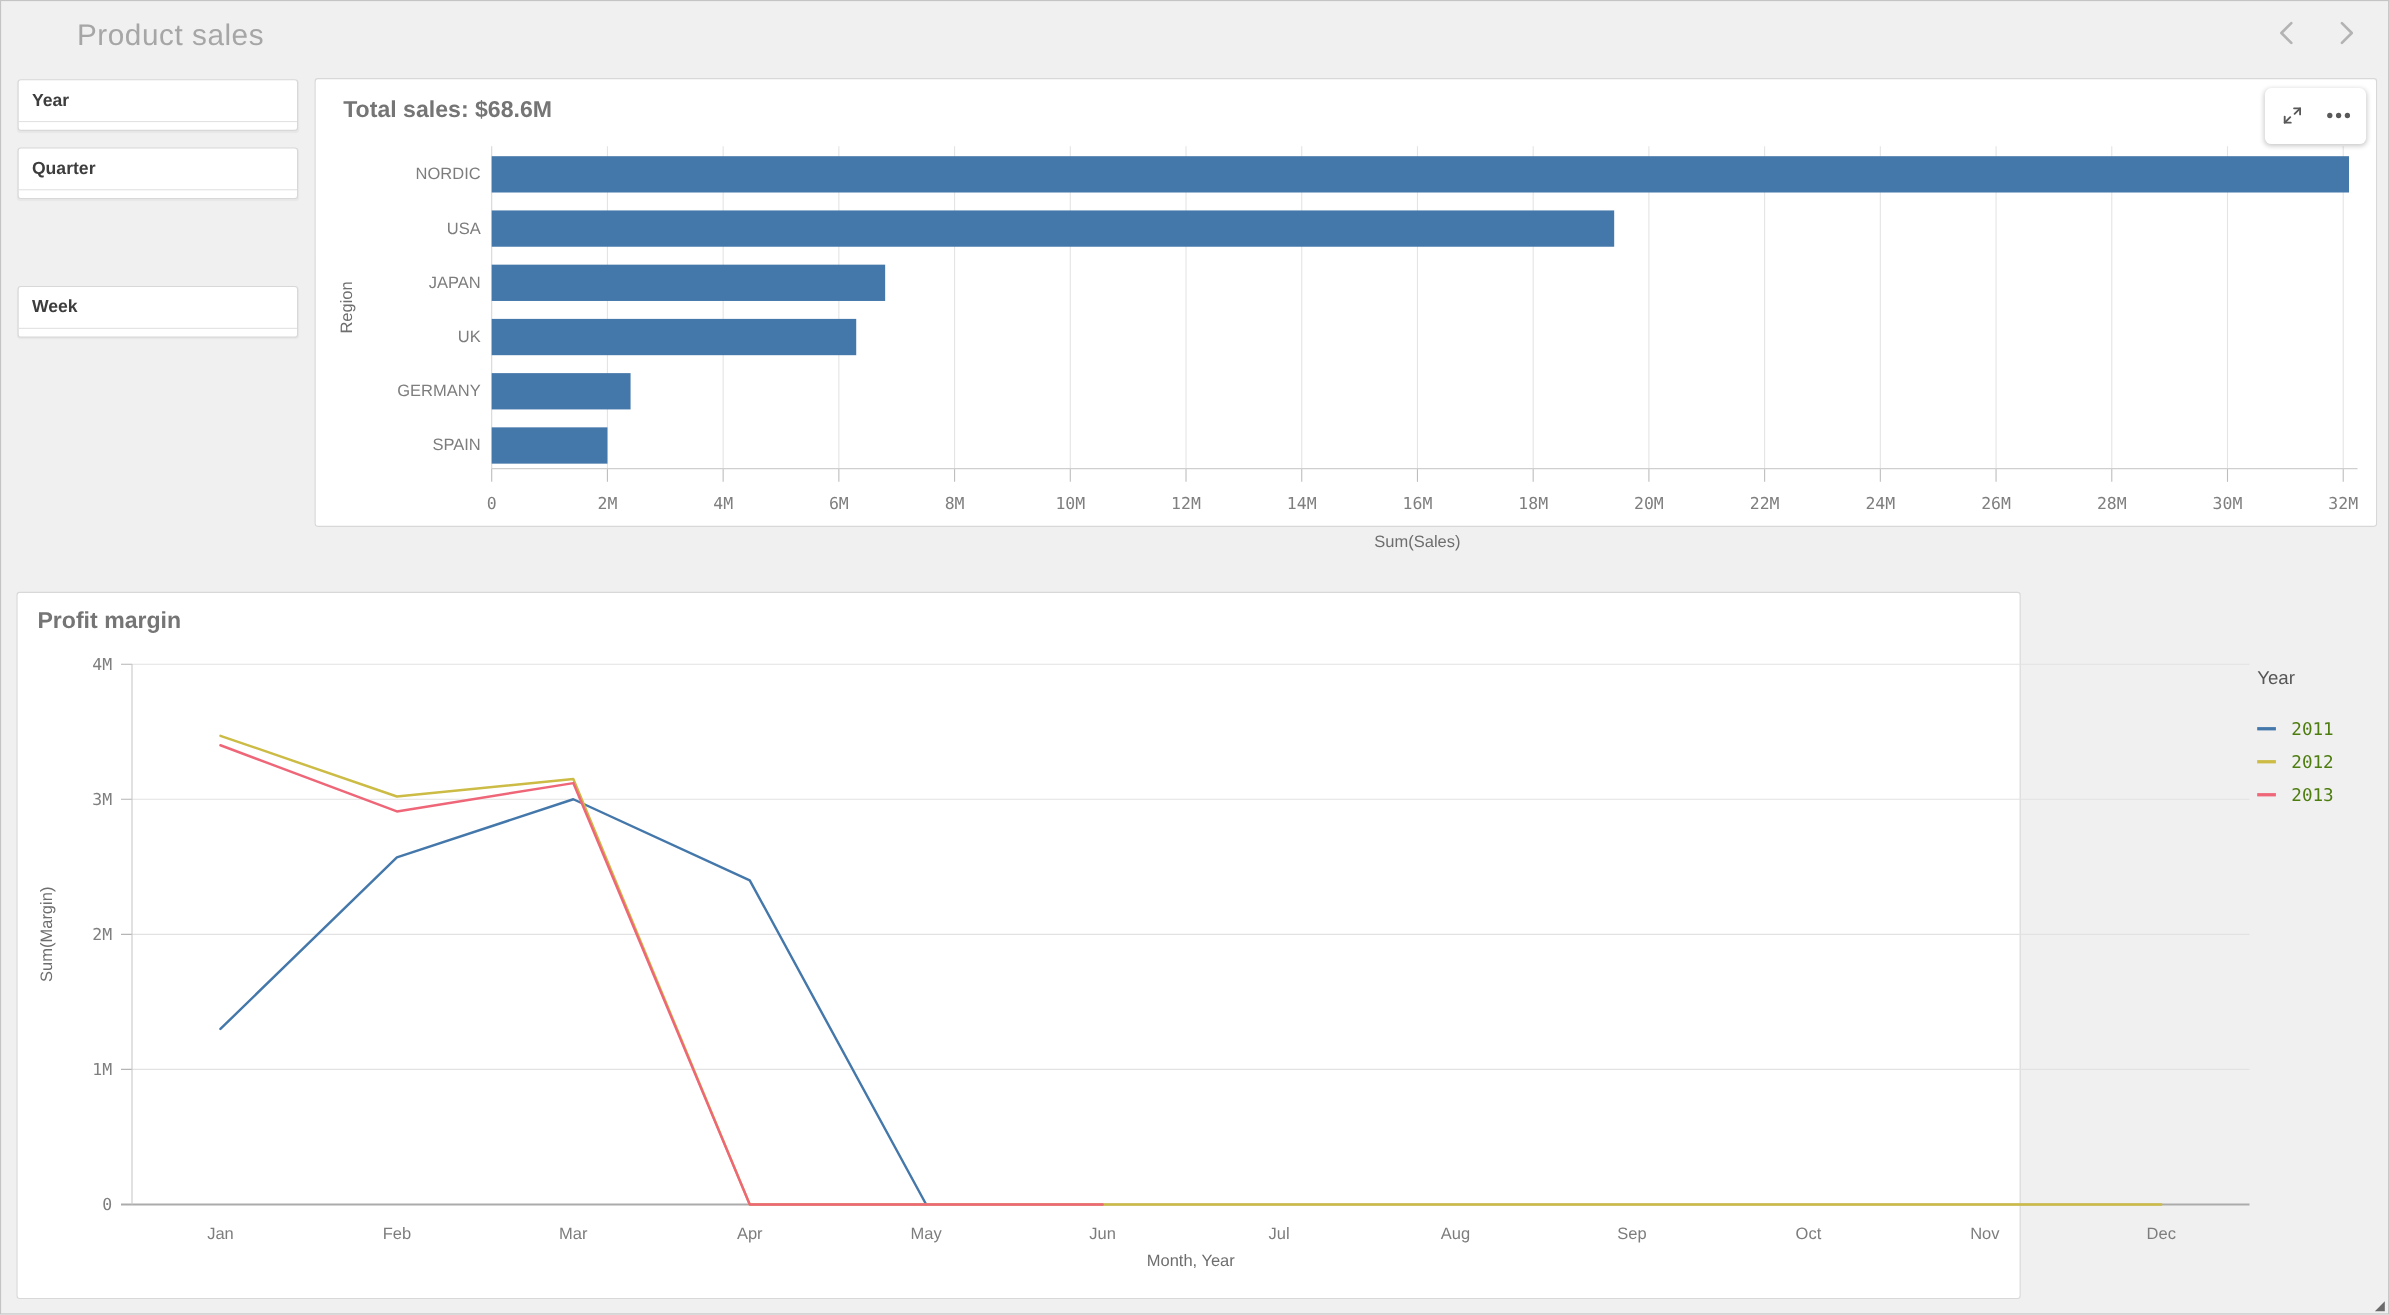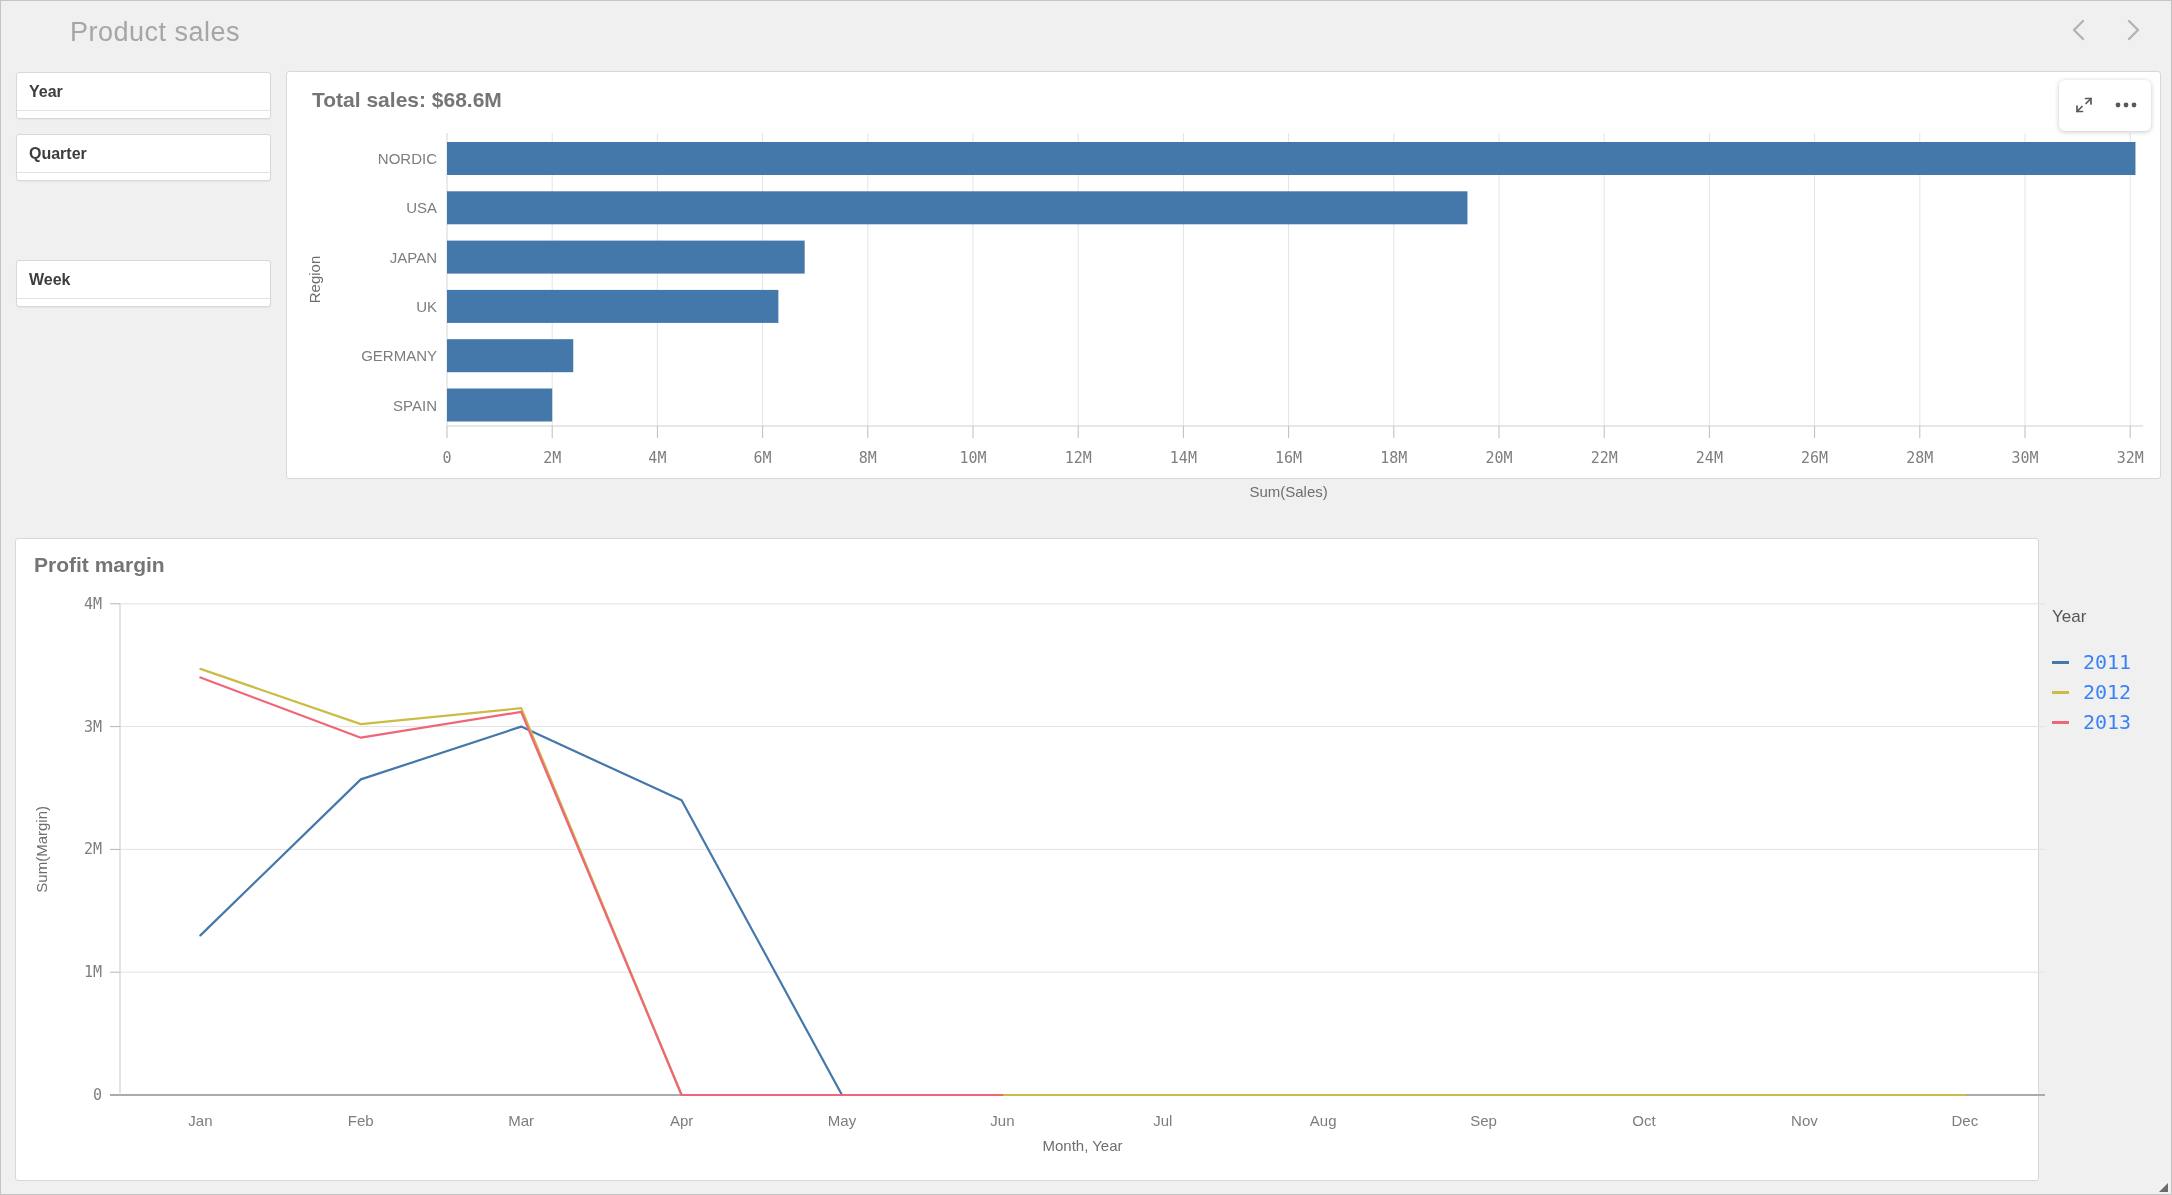--- a/index.html
+++ b/index.html
@@ -19,21 +19,21 @@
                  border:1px solid #d8d8d8; border-radius:3px; cursor:pointer;
                  box-shadow:0 1px 1px rgba(0,0,0,.04); }
   .filter-pane::after { content:""; position:absolute; left:0; right:0; bottom:7px;
                         border-top:1px solid #e2e2e2; }
   .filter-label { position:absolute; left:12px; top:10px; font-size:16px; font-weight:700;
                   color:#3d3d3d; }
 
   
   .panel { position:absolute; background:#fff; border:1px solid #d8d8d8; border-radius:3px; }
   .panel-bar  { left:285px; top:70px;  width:1875px; height:408px; }
-  .panel-line { left:14px;  top:537px; width:2024px; height:643px; }
+  .panel-line { left:14px;  top:537px; width:1822px; height:643px; }
   .chart-title { position:absolute; font-size:21px; font-weight:700; color:#757575; z-index:2; }
   .chart-title.bar  { left:25px; top:16px; }
   .chart-title.line { left:18px; top:14px; }
   .chart-svg { position:absolute; left:0; top:0; }
 
   
   .hover-toolbar { position:absolute; top:8px; right:9px; width:92px; height:51px; background:#fff;
                    border-radius:6px; box-shadow:0 1px 5px rgba(0,0,0,.22); z-index:3;
                    display:flex; align-items:center; justify-content:space-evenly; }
   .tool-btn { background:none; border:none; cursor:pointer; width:34px; height:34px; padding:4px; }
@@ -42,21 +42,21 @@
   text { fill:#7f7f7f; }
   .tick-num { font-family:"DejaVu Sans Mono", monospace; font-size:15px; fill:#7f7f7f; }
   .cat-lab  { font-family:"Liberation Sans", sans-serif; font-size:15px; fill:#7d7d7d; }
   .ax-title { font-family:"Liberation Sans", sans-serif; font-size:15px; fill:#6e6e6e; }
 
   
   .legend { position:absolute; left:2036px; top:68px; z-index:2; }
   .legend-title { font-size:17px; color:#565656; margin-bottom:20px; }
   .legend-item { display:flex; align-items:center; height:30px; cursor:pointer; }
   .swatch { display:inline-block; width:17px; height:3px; margin-right:14px; }
-  .legend-item span.year { font-family:"DejaVu Sans Mono", monospace; font-size:20px; color:#3b82f6; }
+  .legend-item span.year { font-family:"DejaVu Sans Mono", monospace; font-size:16px; color:#4d7c0f; }
 
   .resize-handle { position:absolute; right:2px; bottom:1px; z-index:4; }
 </style>
 </head>
 <body>
 
 <div class="screen">
 
   <div class="page-title">Product sales</div>
   <div class="sheet-nav">

